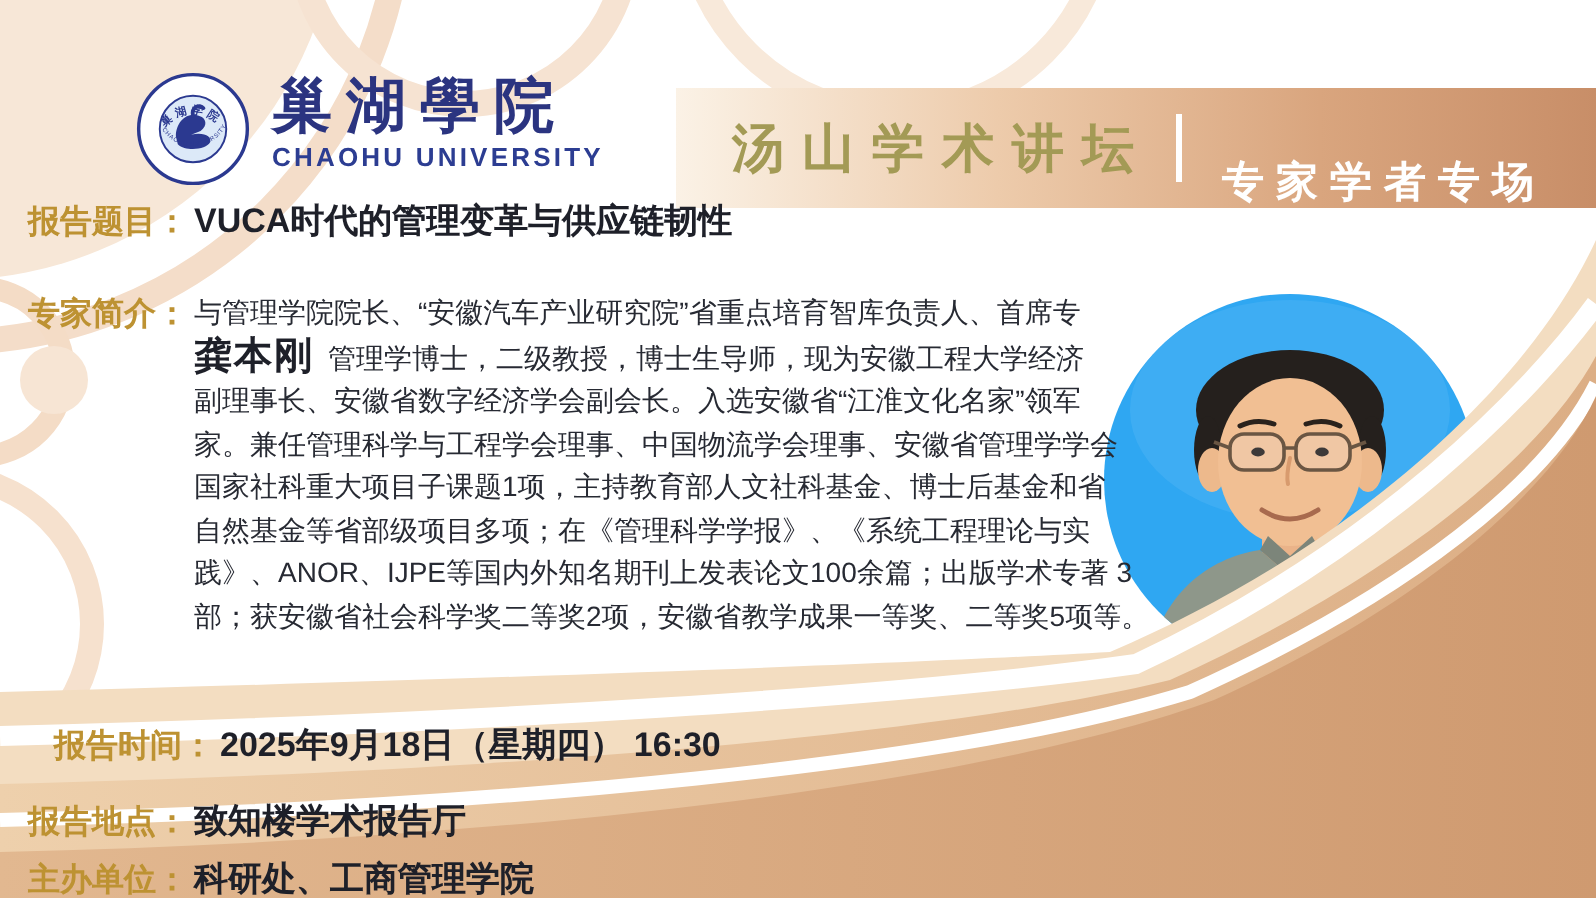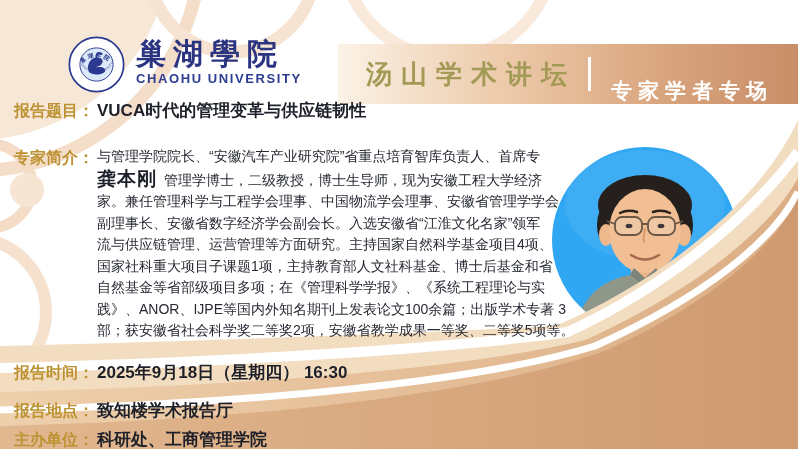--- a/index.html
+++ b/index.html
@@ -31,21 +31,21 @@
   .banner-subtitle{
     font-family:Liberation Mono, monospace;
     font-size:21px;color:#ffffff;letter-spacing:6px;white-space:nowrap;font-weight:bold;margin-top:34px;
   }
   
   .row{position:absolute;left:14px;display:flex;align-items:baseline;z-index:2;white-space:nowrap;}
   .row-label{color:#bd9232;font-weight:bold;font-size:16px;text-align:center;}
   .row-colon{color:#bd9232;font-weight:bold;font-size:16px;}
   .row-value{color:#1e2029;font-weight:bold;font-size:17px;margin-left:3px;}
   .row-title{top:99px;}
-  .row-time{top:361px;}
+  .row-time{top:361px;margin-left:13px;}
   .row-place{top:399px;}
   .row-org{top:428px;}
   
   .expert{position:absolute;left:14px;top:146px;display:flex;align-items:flex-start;z-index:2;}
   .expert .row-label,.expert .row-colon{line-height:24px;}
   .bio{margin-left:3px;}
   .bio-line{
     font-size:14px;line-height:21.5px;color:#272a33;white-space:nowrap;font-weight:normal;
   }
   .expert-name{font-size:19px;font-weight:800;color:#1e2029;margin-right:7px;letter-spacing:1px;}
@@ -161,23 +161,22 @@
       <span class="row-colon">：</span>
     <span class="row-value">VUCA时代的管理变革与供应链韧性</span>
   </div>
 
   <div class="expert">
     <span class="row-label">专家简介</span>
       <span class="row-colon">：</span>
     <div class="bio">
       <div class="bio-line">与管理学院院长、“安徽汽车产业研究院”省重点培育智库负责人、首席专</div>
       <div class="bio-line"><span class="expert-name">龚本刚</span><span>管理学博士，二级教授，博士生导师，现为安徽工程大学经济</span></div>
+      <div class="bio-line">副理事长、安徽省数字经济学会副会长。入选安徽省“江淮文化名家”领军</div>
       <div class="bio-line">家。兼任管理科学与工程学会理事、中国物流学会理事、安徽省管理学学会</div>
-      <div class="bio-line">副理事长、安徽省数字经济学会副会长。入选安徽省“江淮文化名家”领军</div>
-      <div class="bio-line">流与供应链管理、运营管理等方面研究。主持国家自然科学基金项目4项、</div>
       <div class="bio-line">国家社科重大项目子课题1项，主持教育部人文社科基金、博士后基金和省</div>
       <div class="bio-line">自然基金等省部级项目多项；在《管理科学学报》、《系统工程理论与实</div>
       <div class="bio-line">践》、ANOR、IJPE等国内外知名期刊上发表论文100余篇；出版学术专著 3</div>
       <div class="bio-line">部；获安徽省社会科学奖二等奖2项，安徽省教学成果一等奖、二等奖5项等。</div>
     </div>
   </div>
 
   <div class="row row-time">
     <span class="row-label">报告时间</span>
       <span class="row-colon">：</span>

